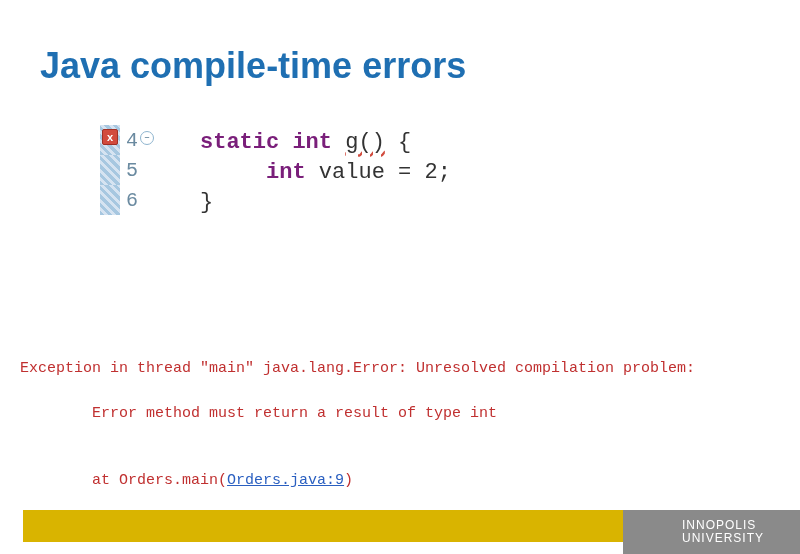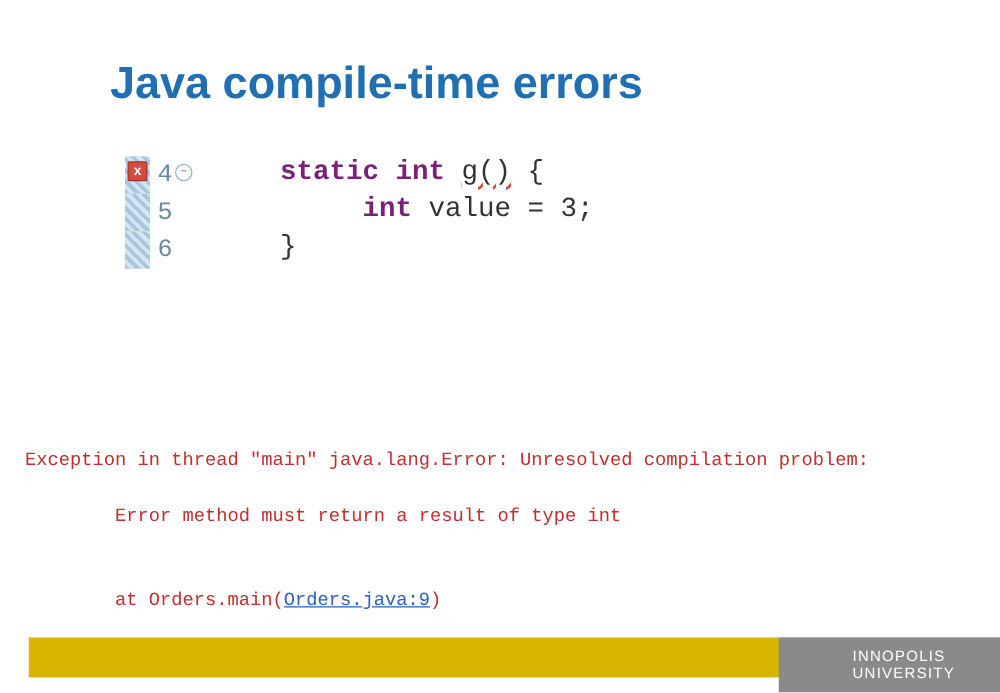--- a/index.html
+++ b/index.html
@@ -11,21 +11,20 @@
     position: relative;
     overflow: hidden;
   }
   .slide-title {
     position: absolute;
     top: 45px;
     left: 40px;
     font-size: 36px;
     font-weight: bold;
     color: #1f6fb2;
-    margin-left: 48px;
   }
   .code-block {
     position: absolute;
     top: 125px;
     left: 100px;
     display: flex;
     font-family: Consolas, "Courier New", monospace;
     font-size: 22px;
   }
   .gutter {
@@ -87,22 +86,21 @@
   .code-lines {
     display: flex;
     flex-direction: column;
     padding-left: 40px;
   }
   .code-line {
     height: 30px;
     white-space: pre;
     color: #333;
     display: flex;
-    align-items: flex-start;
-    margin-left: 24px;
+    align-items: flex-end;
   }
   .kw { color: #7a1f7a; font-weight: bold; }
   .id-err {
     color: #333;
     text-decoration: underline wavy #d24b3e;
   }
   .error-block {
     position: absolute;
     top: 335px;
     left: 20px;
@@ -172,21 +170,21 @@
     <div class="gutter-row">
       <div class="gutter-strip"></div>
       <span class="lineno">6</span>
     </div>
   </div>
   <div class="code-lines">
     <div class="code-line">
       <span class="kw">static</span><span> </span><span class="kw">int</span><span> </span><span class="id-err">g()</span><span> {</span>
     </div>
     <div class="code-line">
-      <span>     </span><span class="kw">int</span><span> value = 3;</span>
+      <span>     </span><span class="kw">int</span><span> value = 2;</span>
     </div>
     <div class="code-line">
       <span>}</span>
     </div>
   </div>
 </div>
 
 <div class="error-block">
 <span style="display: block;">Exception in thread "main" java.lang.Error: Unresolved compilation problem:</span>
 <span style="display: block;">        Error method must return a result of type int</span>

